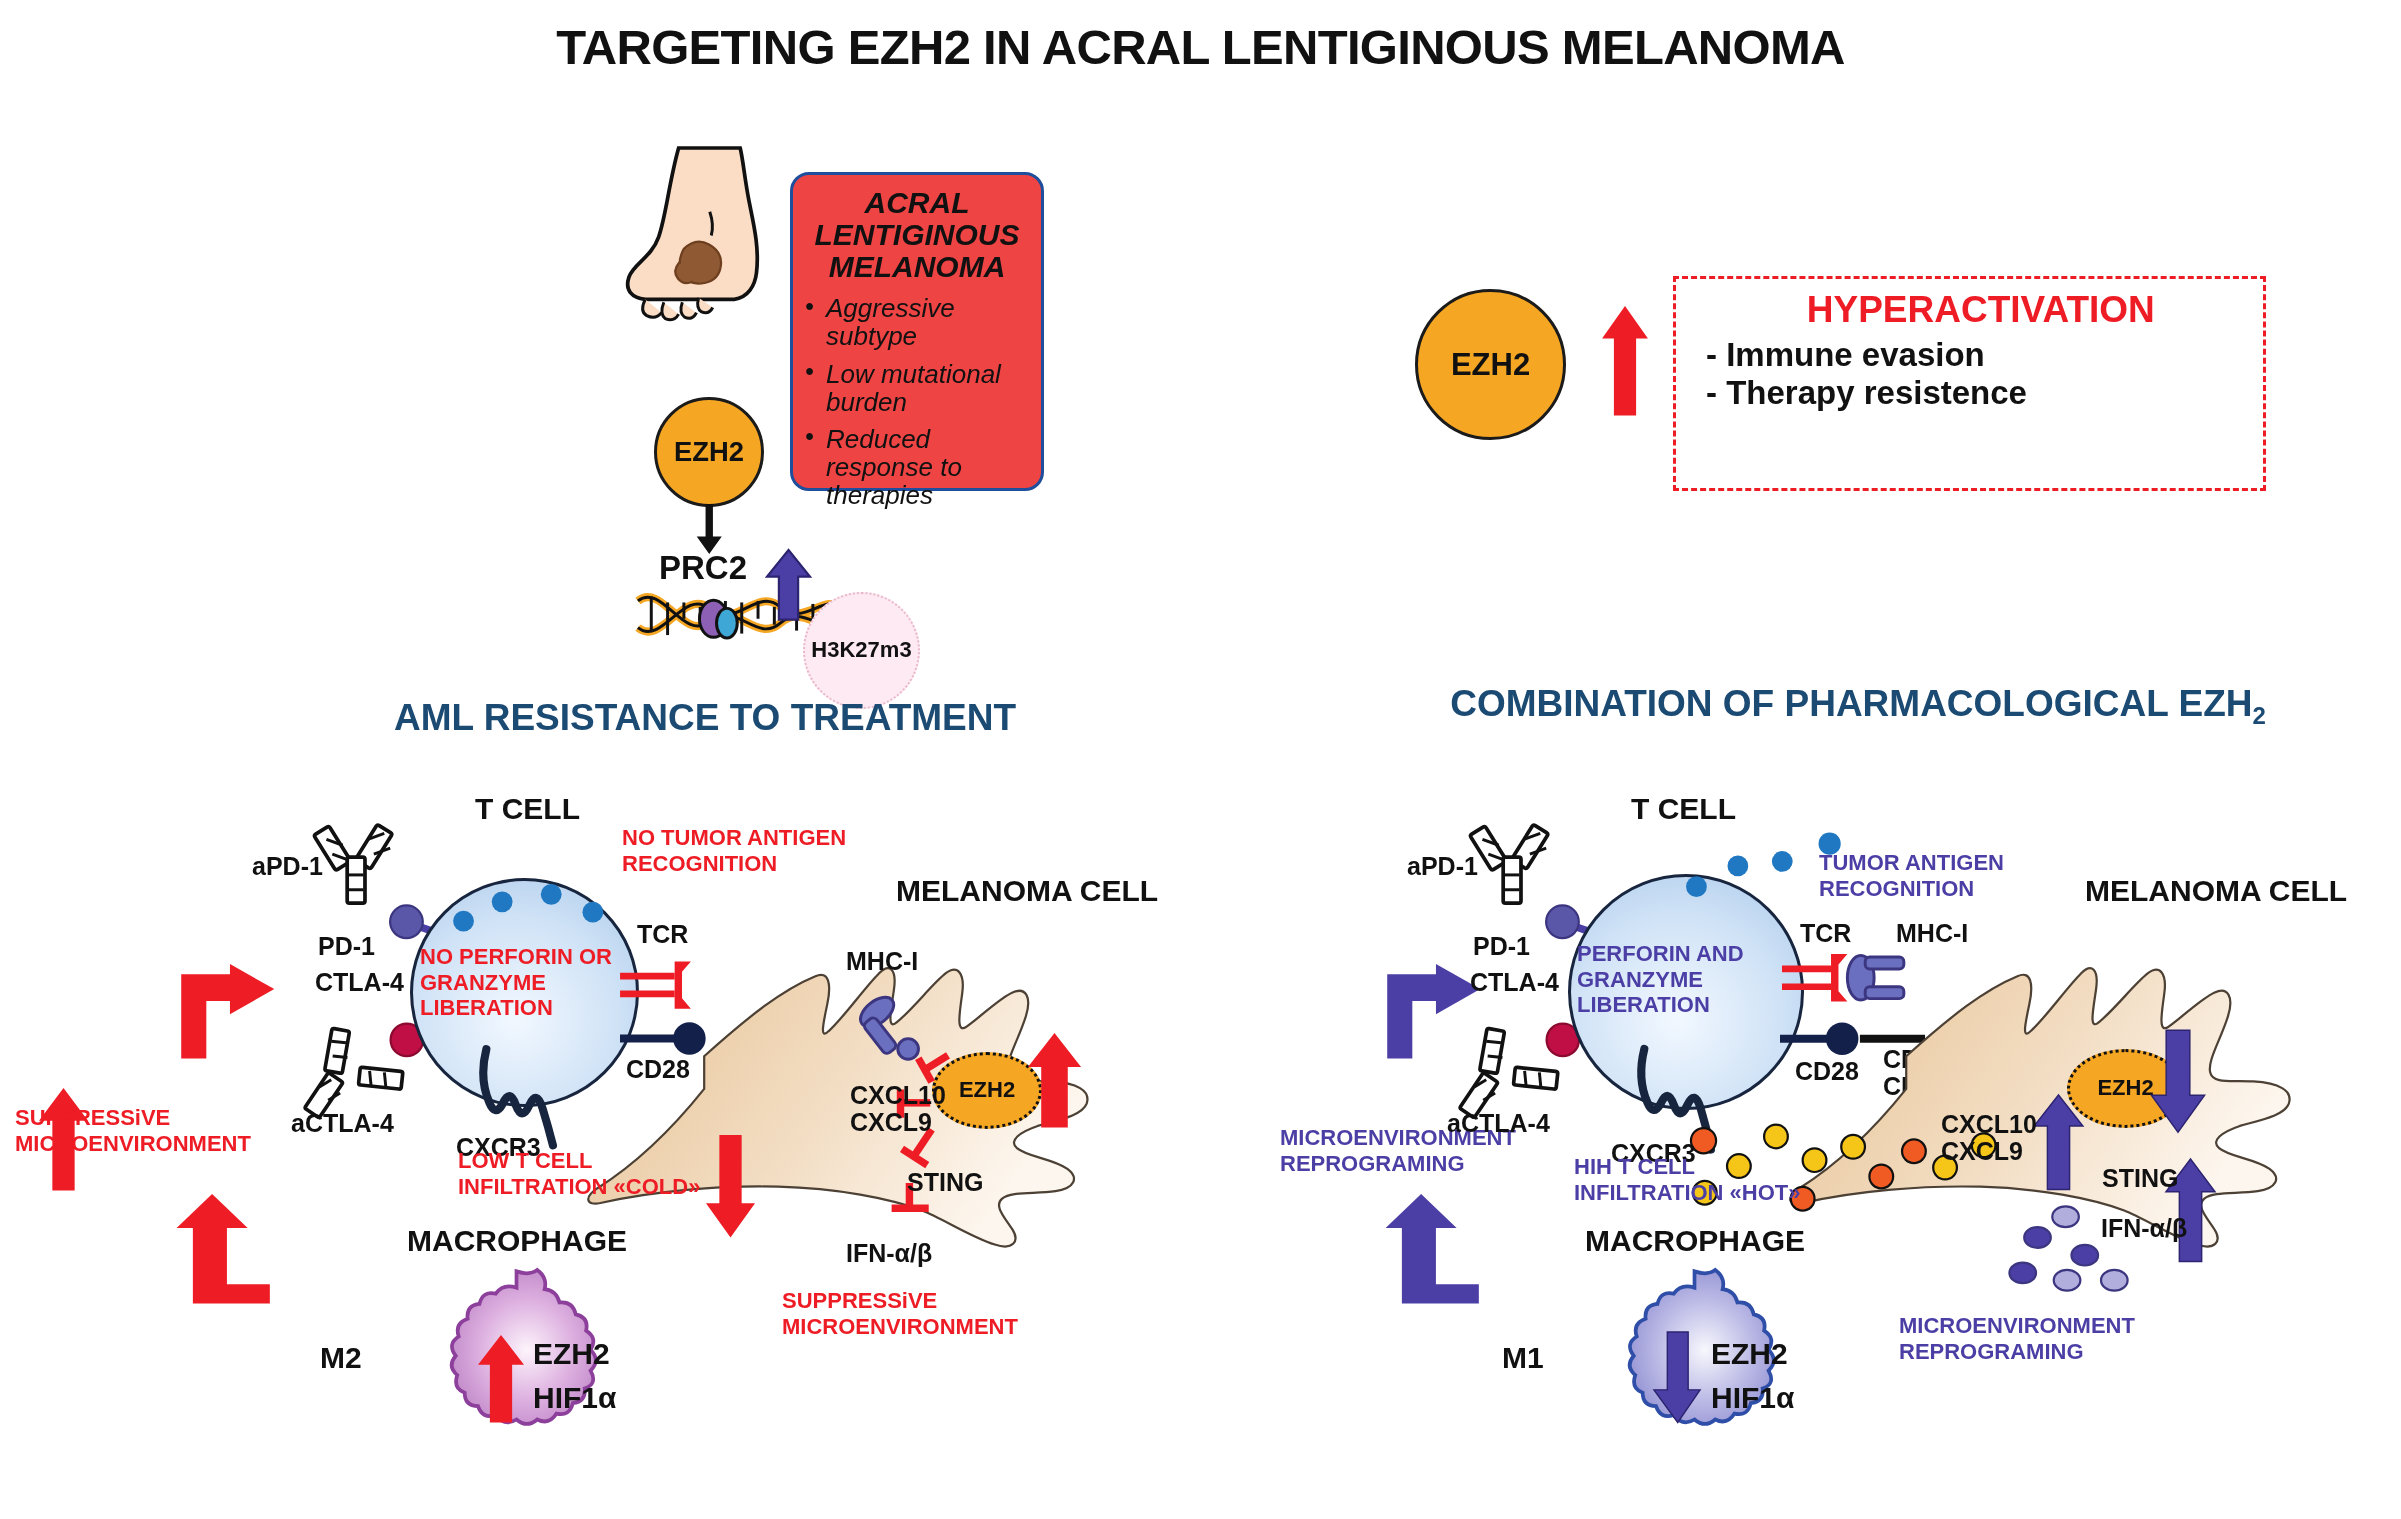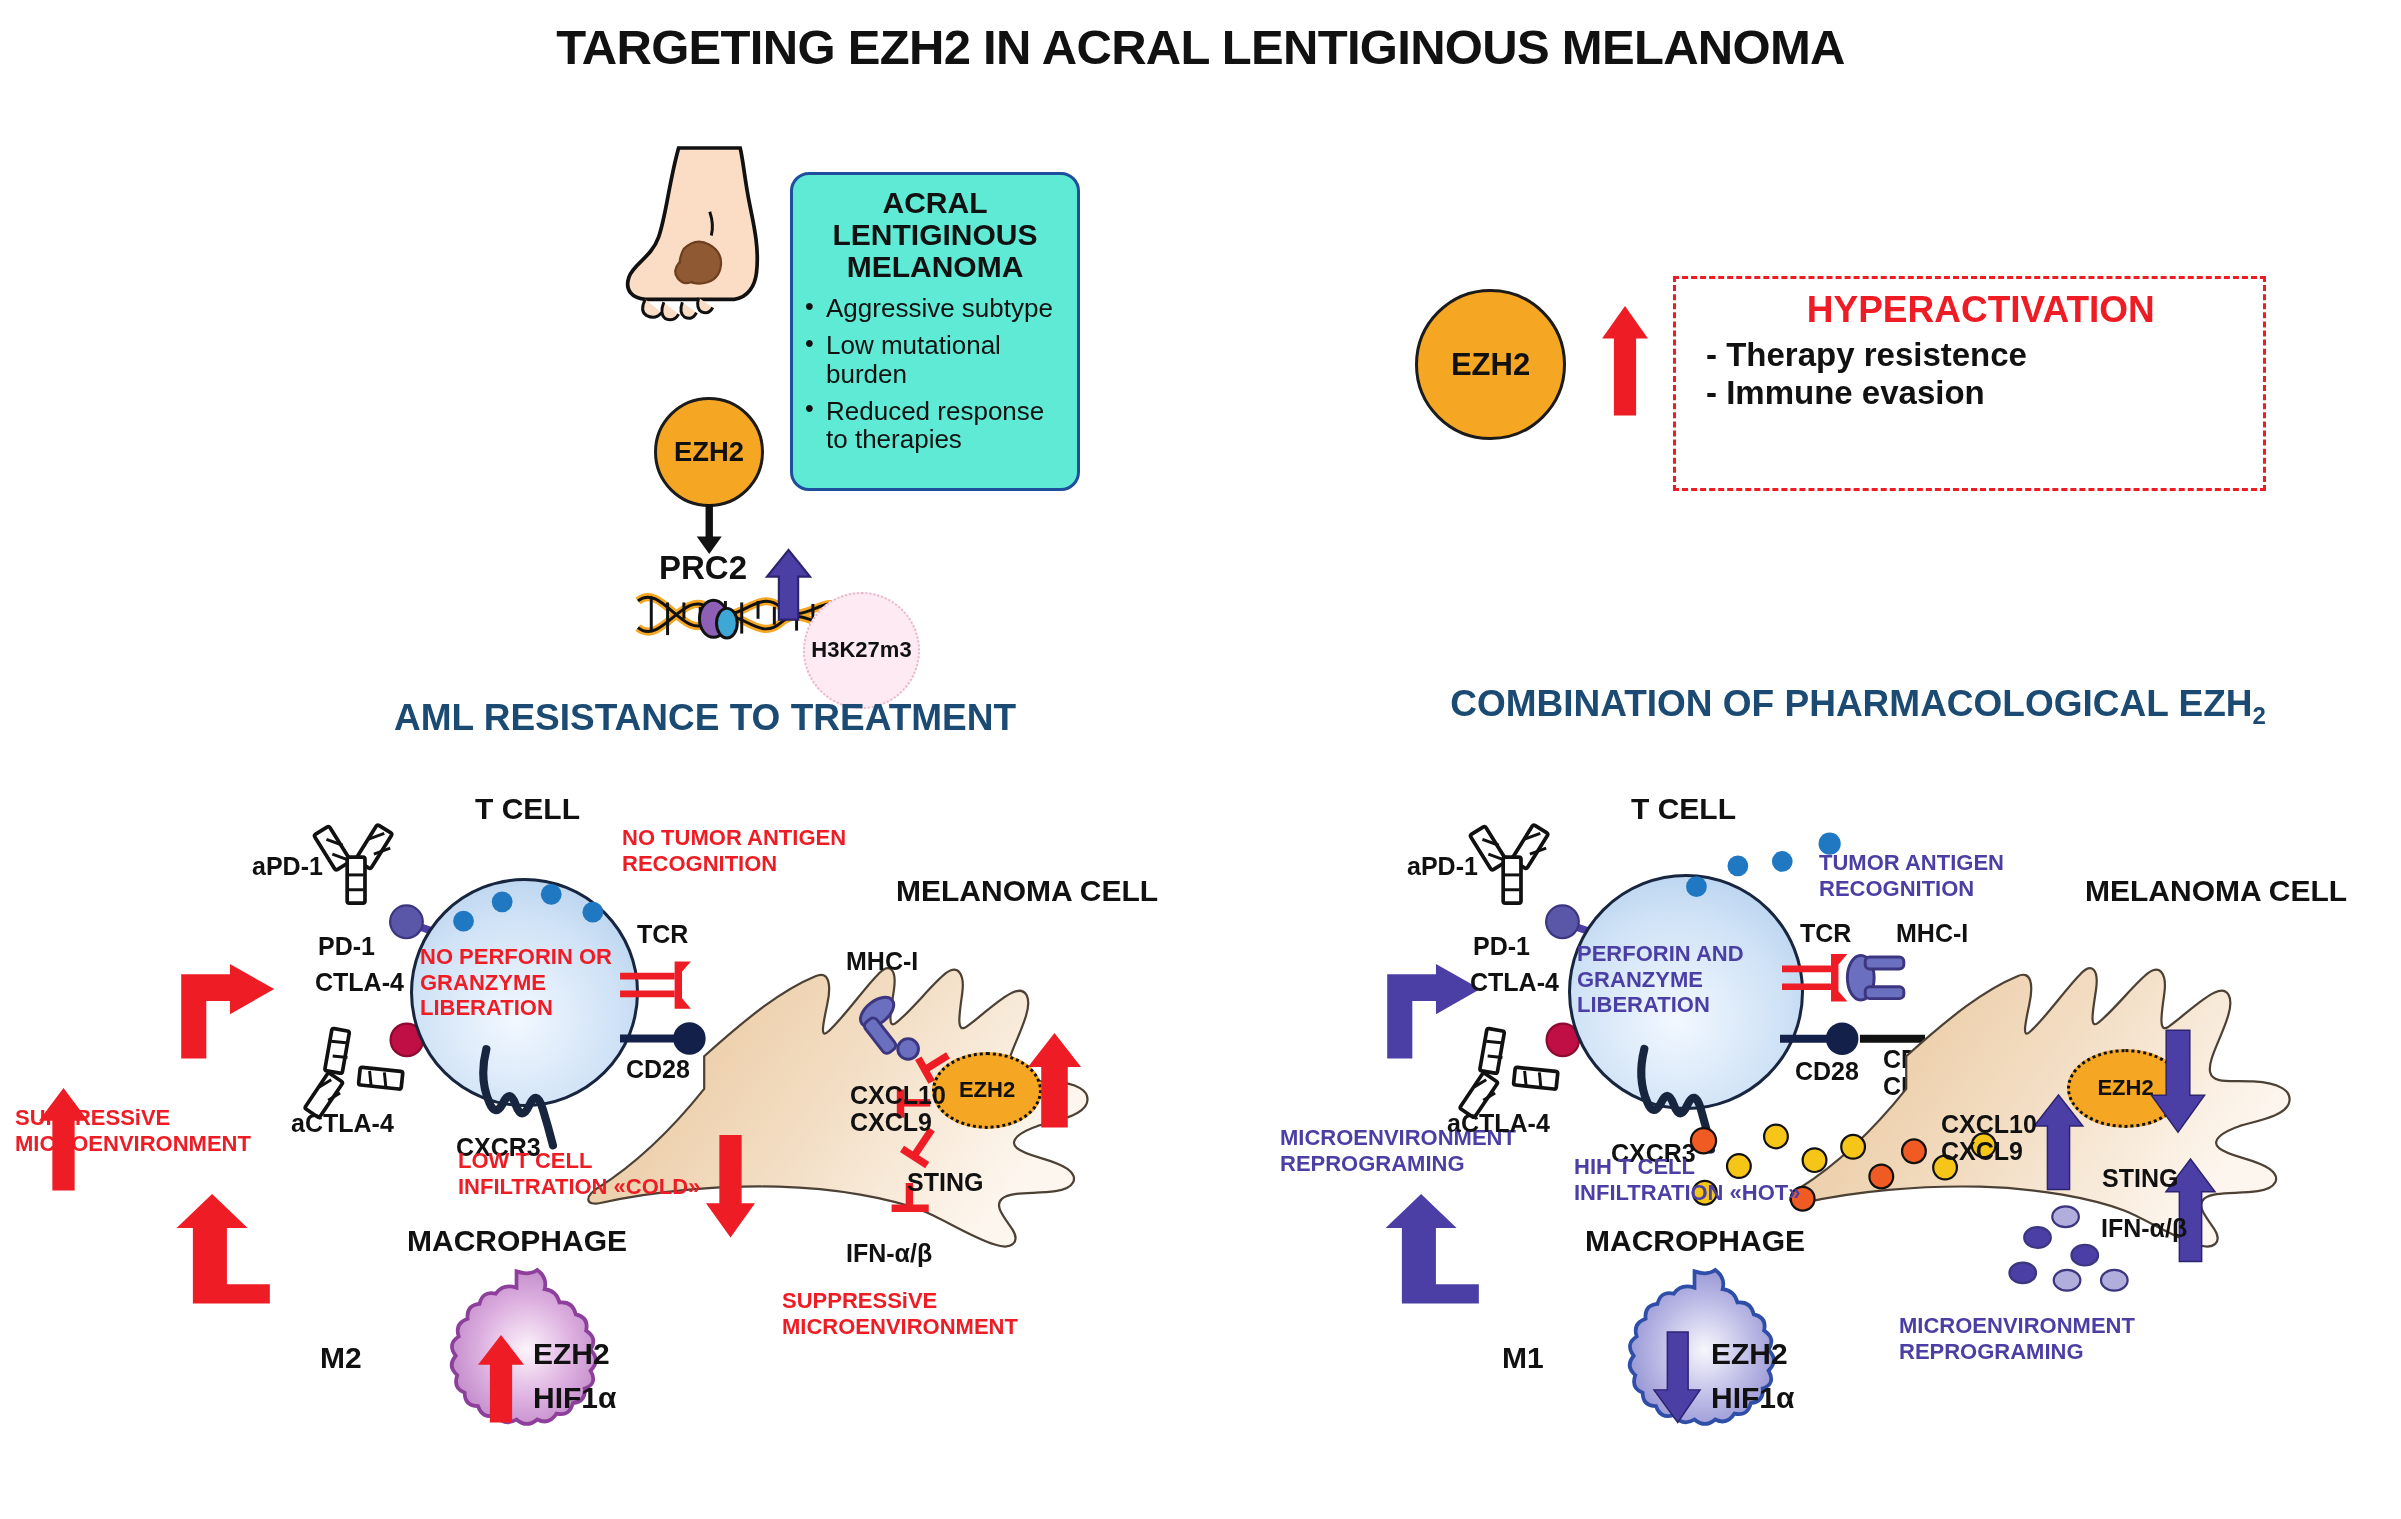--- a/index.html
+++ b/index.html
@@ -6,22 +6,22 @@
   body{width:2401px;height:1519px;position:relative;overflow:hidden;
        font-family:"Liberation Sans","DejaVu Sans",sans-serif;}
   .abs{position:absolute;}
   .ctr{text-align:left;}
 
   
   #main-title{left:0;top:19px;width:2401px;font-size:49px;font-weight:bold;
     letter-spacing:-0.7px;color:#111;text-align:center;}
 
   
-  #alm-box{left:790px;top:172px;width:290px;height:319px;
-    border:3.7px solid #1f4e9c;border-radius:19px;background:#5eead4;box-sizing:border-box;}
+  #alm-box{left:790px;top:172px;width:254px;height:319px;
+    border:3.7px solid #1f4e9c;border-radius:19px;background:#ef4444;box-sizing:border-box;font-style:italic;}
   #alm-box-title{padding-top:12px;font-size:30px;font-weight:bold;line-height:1.06;
     text-align:center;color:#111;}
   #alm-list{margin:12px 0 0 0;padding:0 9px 0 33px;list-style:none;}
   #alm-list li{position:relative;font-size:26px;line-height:1.08;color:#111;margin-bottom:9px;}
   #alm-list li:before{content:"\2022";position:absolute;left:-21px;top:-1.5px;font-size:25px;}
 
   
   .ezh2-node{border-radius:50%;background:#f5a623;border:3px solid #1b1b1b;
     display:flex;align-items:center;justify-content:center;font-weight:bold;color:#111;}
 
@@ -120,22 +120,22 @@
 <div class="abs ezh2-node" style="left:1415px;top:289px;width:145px;height:145px;font-size:31px;">
   <span>EZH2</span>
 </div>
 
 <svg class="abs" style="left:1599px;top:306px;" width="52" height="111" viewBox="0 0 70 150">
   <path d="M35 0 L66 44 H50 V148 H20 V44 H4 Z" fill="#ee1c25"></path>
 </svg>
 
 <div class="abs" id="hyper-box">
   <div id="hyper-title">HYPERACTIVATION</div>
+  <div class="hyper-li">- Immune evasion</div>
   <div class="hyper-li">- Therapy resistence</div>
-  <div class="hyper-li">- Immune evasion</div>
 </div>
 
 <div class="abs sec-title" style="left:312px;top:697px;width:786px;">AML RESISTANCE TO TREATMENT</div>
 
 <div class="abs sec-title" style="left:1376px;top:683px;width:964px;">
   <div><span>COMBINATION OF PHARMACOLOGICAL EZH</span><sub style="font-size:24px;">2</sub></div>
 </div>
 
 <div class="abs lbl s40" style="left:475px;top:792px;">T CELL</div>
 

